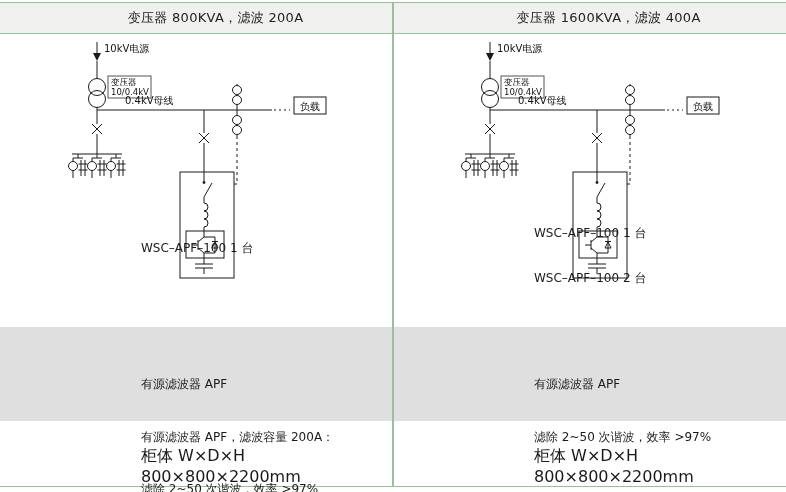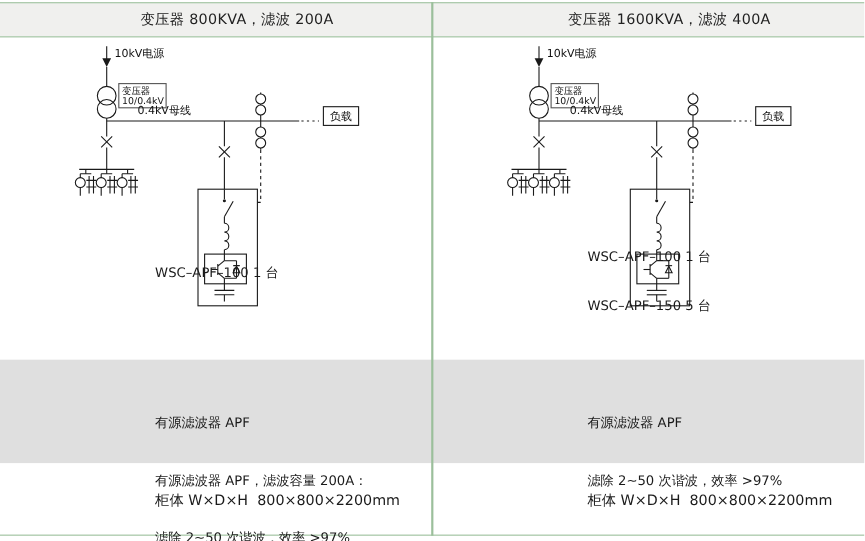--- a/index.html
+++ b/index.html
@@ -38,21 +38,21 @@
   .apf-units {
     position:absolute; left:119px; bottom:176px;
     font-size:12px; line-height:15px; white-space:pre-wrap;
   }
   .spec {
     position:absolute; left:119px; top:341px;
     font-size:12px; line-height:17.5px; white-space:pre-wrap;
   }
   .cabinet {
     position:absolute; left:119px; top:446px;
-    font-size:13px; white-space:pre-wrap;
+    font-size:16px; white-space:pre-wrap;
   }
   
   svg text {
     stroke:none; fill:#111;
     font-family:"DejaVu Sans","Liberation Sans",sans-serif;
   }
   svg .lbl   { font-size:10px; }
   svg .lbl-s { font-size:8.5px; }
 </style>
 </head>
@@ -200,21 +200,21 @@
     <div class="cabinet">柜体 W×D×H  800×800×2200mm</div>
   </div>
 
   <div class="panel right">
     <div class="panel-header">变压器 1600KVA，滤波 400A</div>
     <svg class="diagram" viewBox="0 0 393 295">
       <use href="#sld"></use>
     </svg>
     <div class="apf-units">
       <div>WSC–APF–100 1 台</div>
-      <div>WSC–APF–150 5 台</div>
+      <div>WSC–APF–100 2 台</div>
     </div>
     <div class="spec">
       <div>有源滤波器 APF</div>
       <div>滤除 2~50 次谐波，效率 &gt;97%</div>
       
     </div>
     <div class="cabinet">柜体 W×D×H  800×800×2200mm</div>
   </div>
 
 </div>

